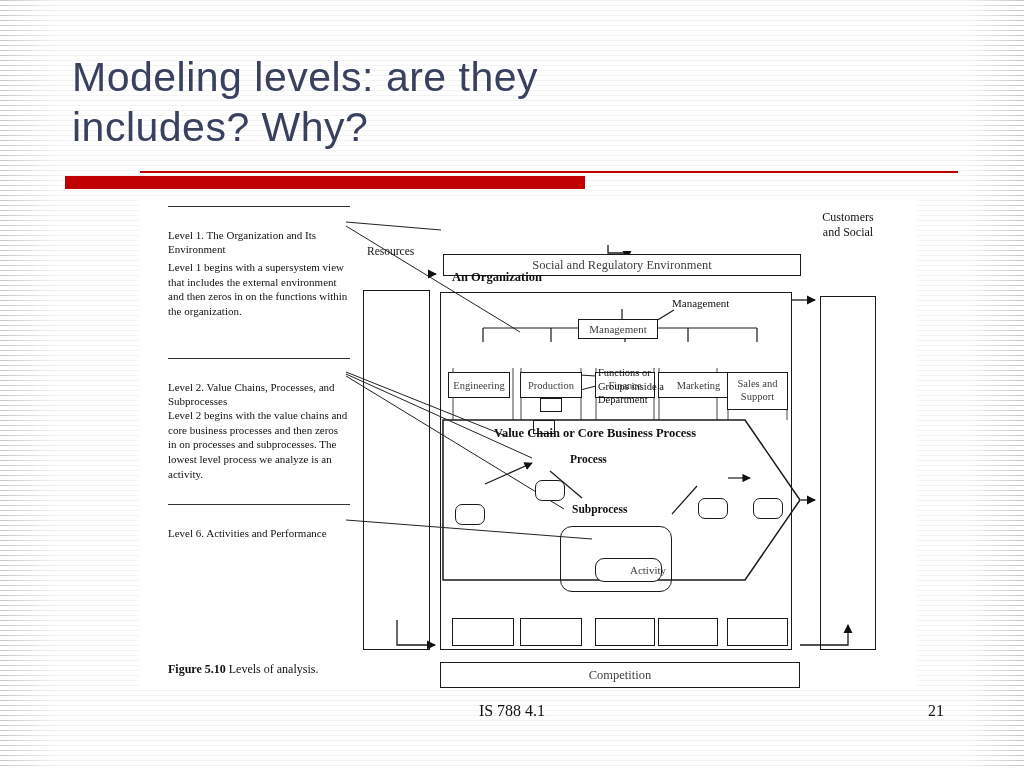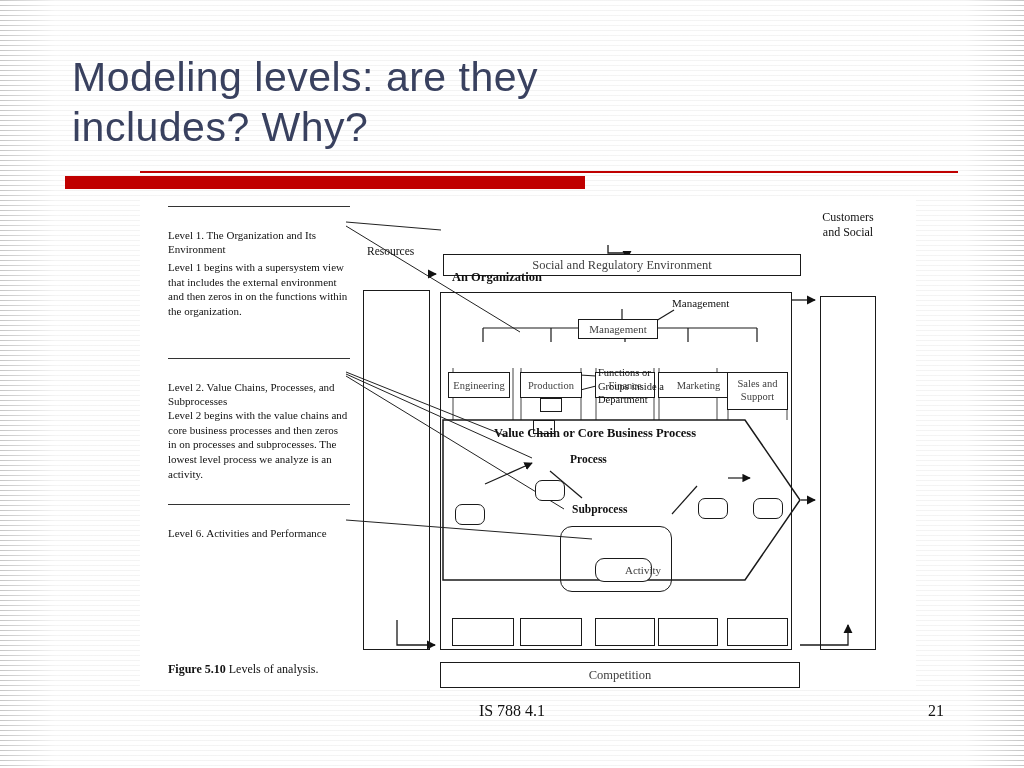--- a/index.html
+++ b/index.html
@@ -141,21 +141,21 @@
     <div class="lbl" style="left:458px;top:170px;width:84px;font-size:10.5px;line-height:1.3;">Functions or Groups inside a Department</div>
 
     <div class="dbox" style="left:315px;top:278px;width:30px;height:21px;border-radius:7px;"></div>
     <div class="dbox" style="left:395px;top:254px;width:30px;height:21px;border-radius:7px;"></div>
     <div class="lbl" style="left:430px;top:257px;font-size:11.5px;font-weight:bold;">Process</div>
     <div class="dbox" style="left:558px;top:272px;width:30px;height:21px;border-radius:7px;"></div>
     <div class="dbox" style="left:613px;top:272px;width:30px;height:21px;border-radius:7px;"></div>
 
     <div class="dbox nobg" style="left:420px;top:300px;width:112px;height:66px;border-radius:12px;"></div>
     <div class="lbl" style="left:432px;top:307px;font-size:11.5px;font-weight:bold;">Subprocess</div>
-    <div class="dbox" style="left:455px;top:332px;width:57px;height:24px;border-radius:9px;font-size:11px;padding-left:39px;">Activity</div>
+    <div class="dbox" style="left:455px;top:332px;width:67px;height:24px;border-radius:9px;font-size:11px;padding-left:39px;">Activity</div>
 
     <div class="dbox" style="left:312px;top:392px;width:62px;height:28px;"></div>
     <div class="dbox" style="left:380px;top:392px;width:62px;height:28px;"></div>
     <div class="dbox" style="left:455px;top:392px;width:60px;height:28px;"></div>
     <div class="dbox" style="left:518px;top:392px;width:60px;height:28px;"></div>
     <div class="dbox" style="left:587px;top:392px;width:61px;height:28px;"></div>
 
     <div class="dbox" style="left:300px;top:436px;width:360px;height:26px;font-size:12.5px;">Competition</div>
 
   </div>

